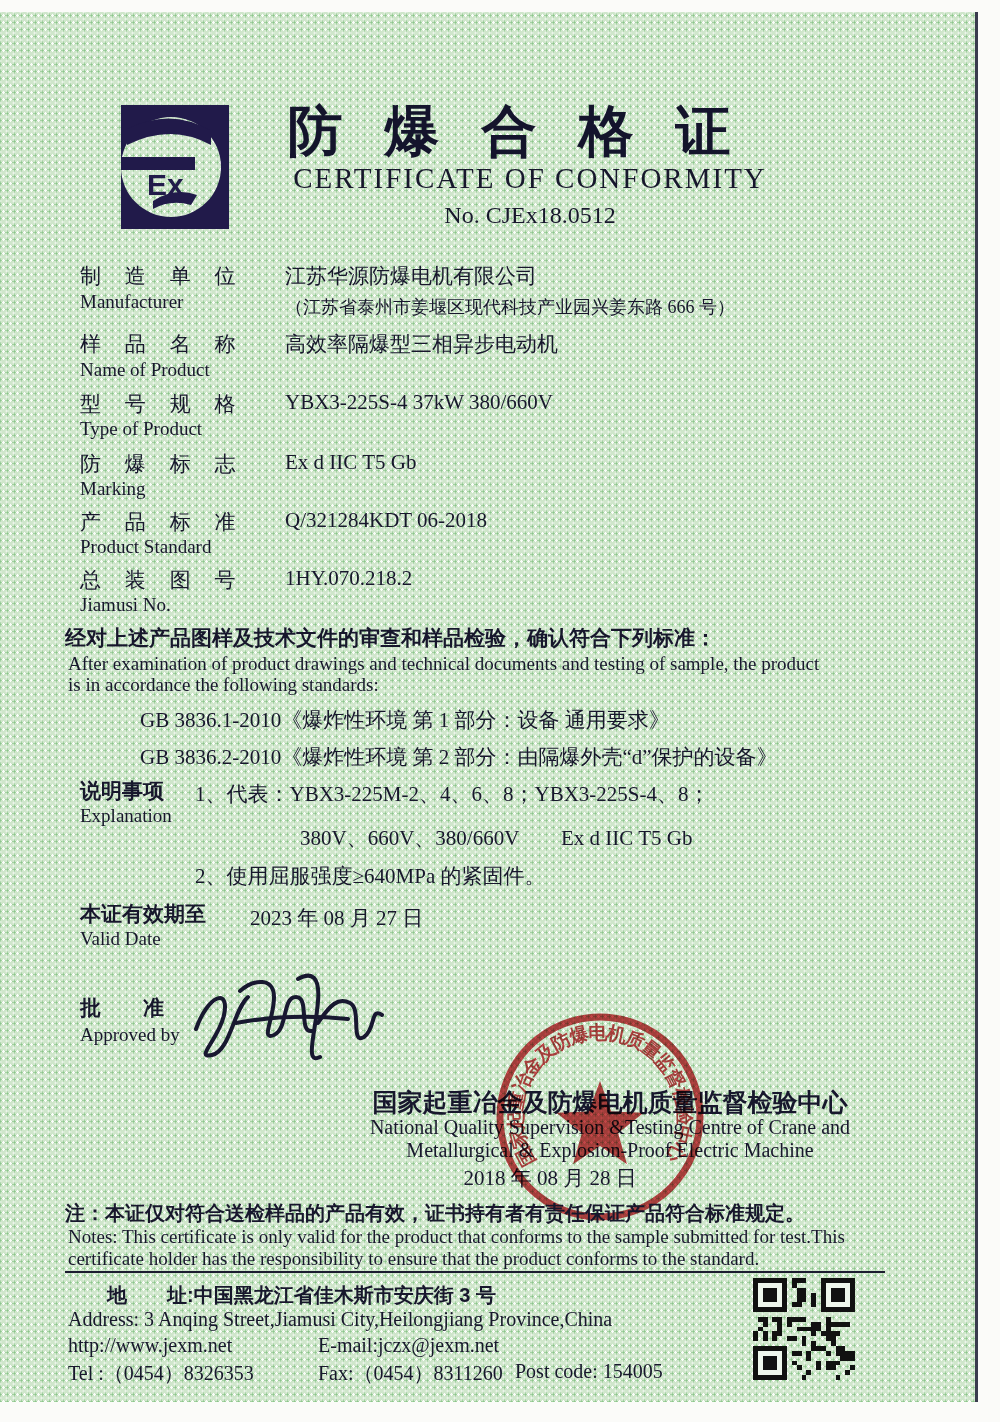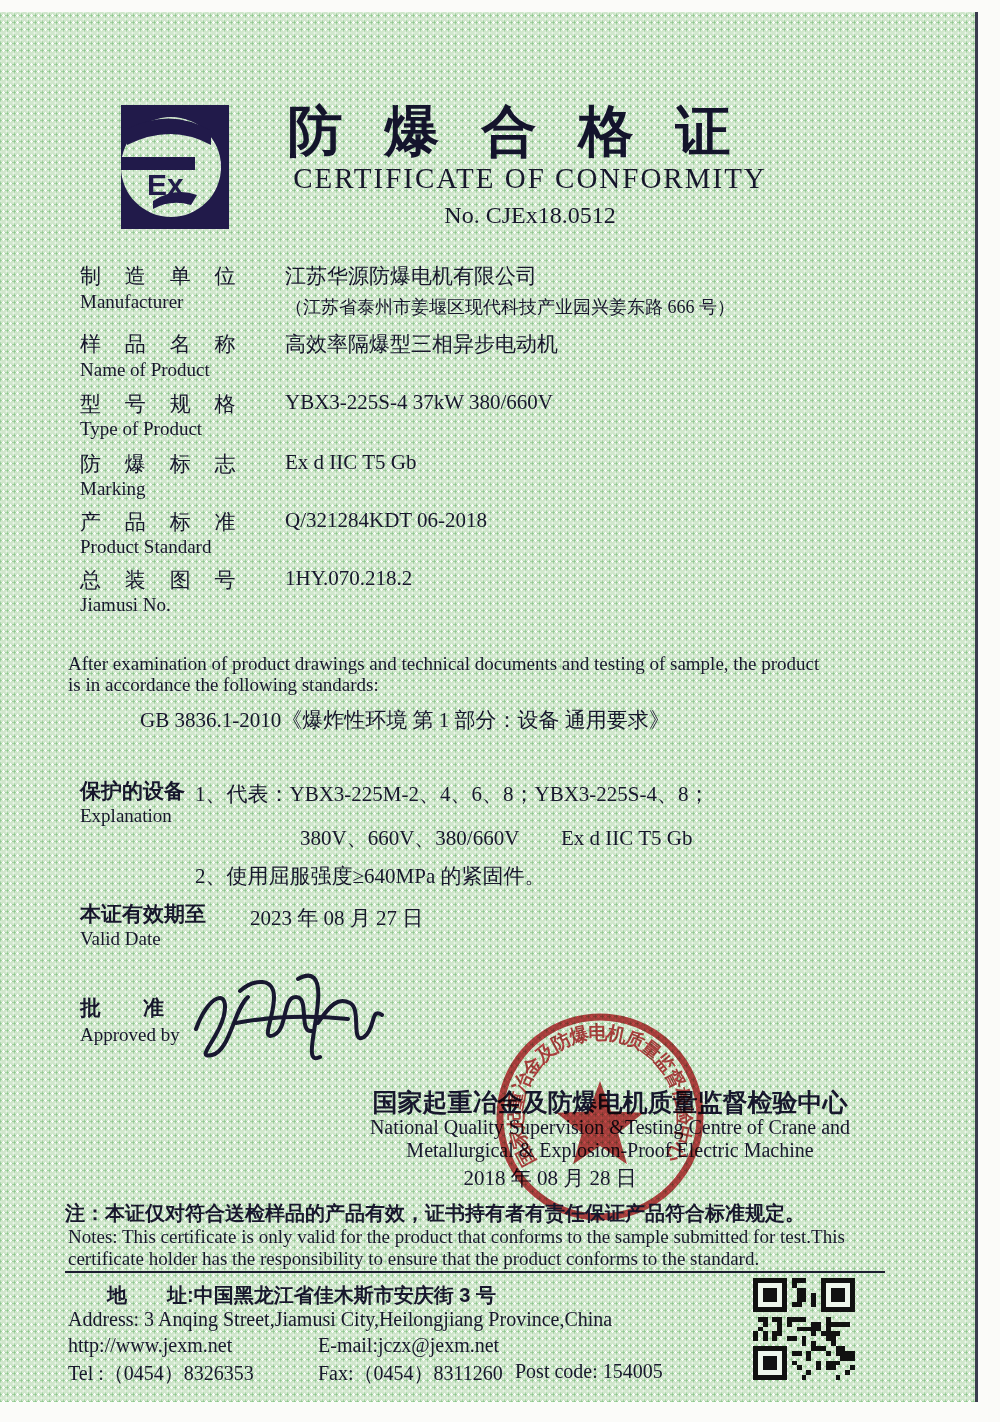--- a/index.html
+++ b/index.html
@@ -79,25 +79,27 @@
     <div class="abs val" style="left:285px; top:438px;">Ex d IIC T5 Gb</div>
 
     <div class="abs zh-label" style="left:80px; top:496px;">产 品 标 准</div>
     <div class="abs en-label" style="left:80px; top:524px;">Product Standard</div>
     <div class="abs val" style="left:285px; top:496px;">Q/321284KDT 06-2018</div>
 
     <div class="abs zh-label" style="left:80px; top:554px;">总 装 图 号</div>
     <div class="abs en-label" style="left:80px; top:582px;">Jiamusi No.</div>
     <div class="abs val" style="left:285px; top:554px;">1HY.070.218.2</div>
 
+    <div class="abs std-intro-zh" style="left:65px; top:612px;">经对上述产品图样及技术文件的审查和样品检验，确认符合下列标准：</div>
     <div class="abs std-en" style="left:68px; top:641px;">After examination of product drawings and technical documents and testing of sample, the product</div>
     <div class="abs std-en" style="left:68px; top:662px;">is in accordance the following standards:</div>
     <div class="abs std-item" style="left:140px; top:694px;">GB 3836.1-2010《爆炸性环境 第 1 部分：设备 通用要求》</div>
-
-    <div class="abs" style="left:80px; top:765px; font-family:'Liberation Sans','DejaVu Sans',sans-serif; font-weight:bold; font-size:21px;">保护的设备</div>
+    <div class="abs std-item" style="left:140px; top:731px;">GB 3836.2-2010《爆炸性环境 第 2 部分：由隔爆外壳“d”保护的设备》</div>
+
+    <div class="abs" style="left:80px; top:765px; font-family:'Liberation Sans','DejaVu Sans',sans-serif; font-weight:bold; font-size:21px;">说明事项</div>
     <div class="abs en-label" style="left:80px; top:793px;">Explanation</div>
     <div class="abs val" style="left:195px; top:768px;">1、代表：YBX3-225M-2、4、6、8；YBX3-225S-4、8；</div>
     <div class="abs val" style="left:300px; top:812px;">380V、660V、380/660V　　Ex d IIC T5 Gb</div>
     <div class="abs val" style="left:195px; top:850px;">2、使用屈服强度≥640MPa 的紧固件。</div>
 
     <div class="abs" style="left:80px; top:888px; font-family:'Liberation Sans','DejaVu Sans',sans-serif; font-weight:bold; font-size:21px;">本证有效期至</div>
     <div class="abs en-label" style="left:80px; top:916px;">Valid Date</div>
     <div class="abs val" style="left:250px; top:892px;">2023 年 08 月 27 日</div>
 
     <div class="abs" style="left:80px; top:982px; font-family:'Liberation Sans','DejaVu Sans',sans-serif; font-weight:bold; font-size:21px;">批　　准</div>

